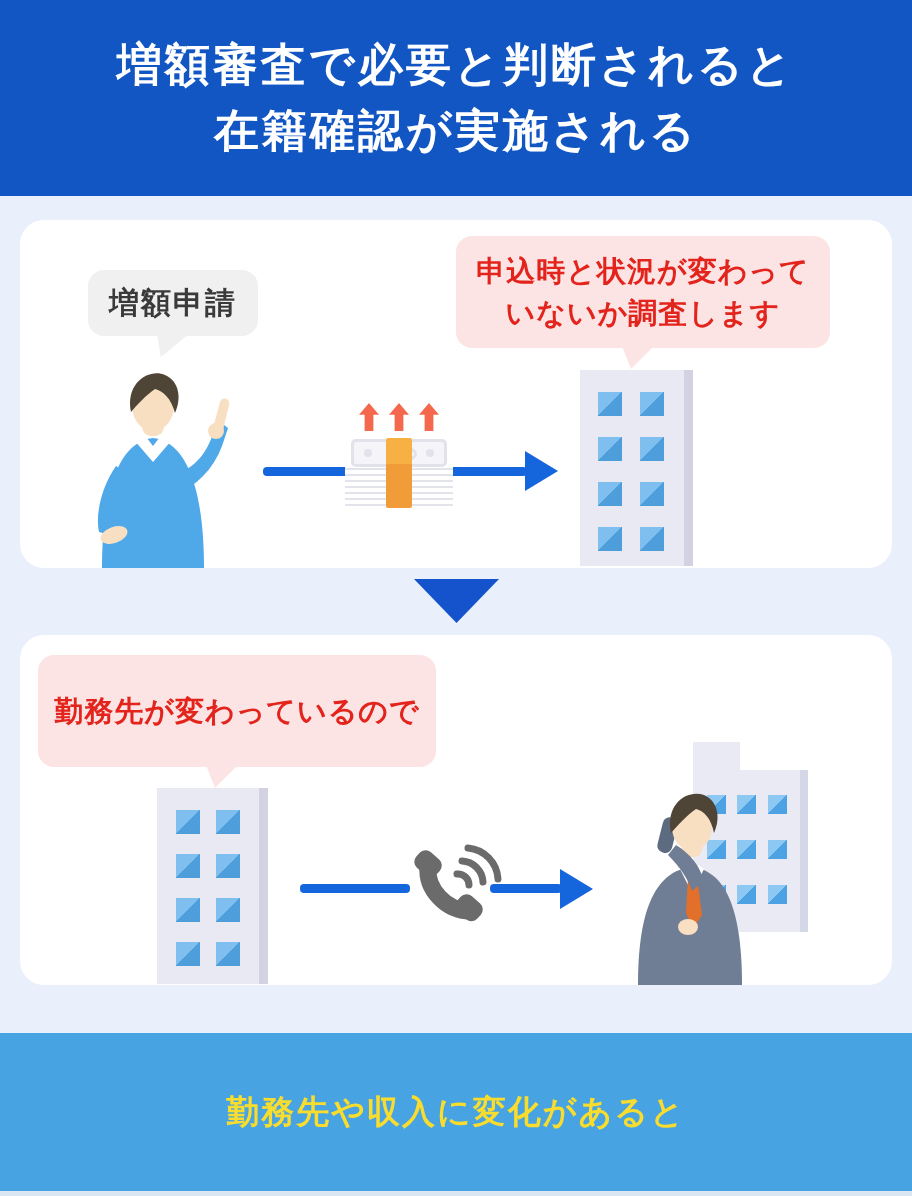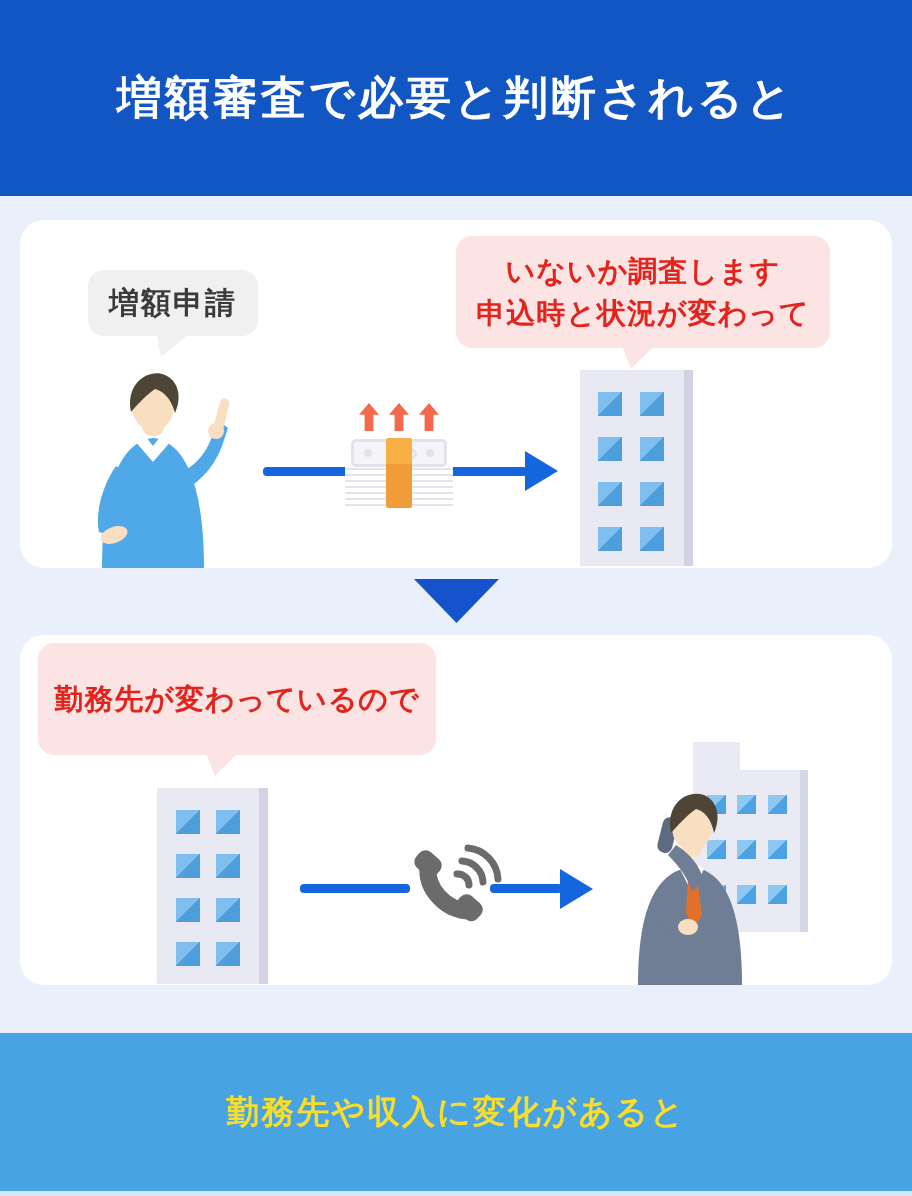--- a/index.html
+++ b/index.html
@@ -63,32 +63,33 @@
   .bottom-strip{position:absolute;left:0;top:1191px;width:912px;height:5px;background:#DAE7F3;}
   .abs{position:absolute;}
 </style>
 </head>
 <body>
 
 <div class="page">
 
   <div class="hdr">
     <div class="hdr-line">増額審査で必要と判断されると</div>
+    <div class="hdr-line">在籍確認が実施される</div>
   </div>
 
   <div class="panel panel1">
 
     <div class="bubble bubble-gray" style="left:68px;top:50px;width:170px;height:66px;">
       <span class="txt">増額申請</span>
       <div class="tail" style="left:69px;"></div>
     </div>
 
     <div class="bubble bubble-pink" style="left:436px;top:16px;width:374px;height:112px;">
+      <span class="txt">申込時と状況が変わって</span>
       <span class="txt">いないか調査します</span>
-      <span class="txt">申込時と状況が変わって</span>
       <div class="tail" style="left:166px;"></div>
     </div>
 
     <svg class="abs" style="left:52px;top:146px;" width="165" height="202" viewBox="0 0 165 202">
       <path d="M100,110 C124,102 136,86 142,64 L148,56 156,62 150,80 C141,104 124,120 104,128 Z" fill="#4FA8E8"></path>
       <path d="M140,66 L148,36 C150,30 159,32 157,39 L151,64 C149,71 141,72 140,66 Z" fill="#F9DFC2"></path>
       <circle cx="144" cy="65" r="8" fill="#F9DFC2"></circle>
       <rect x="70" y="50" width="22" height="20" rx="9" fill="#F9DFC2"></rect>
       <path d="M30,202 C30,132 44,76 81,72 C118,76 132,132 132,202 Z" fill="#4FA8E8"></path>
       <path d="M62,74 L81,96 L100,74 L91,67 L81,80 L71,67 Z" fill="#FFFFFF"></path>
@@ -128,21 +129,21 @@
       <div class="win" style="left:60px;top:112px;"></div>
       <div class="win" style="left:18px;top:157px;"></div>
       <div class="win" style="left:60px;top:157px;"></div>
     </div>
   </div>
 
   <div class="tri-sep"></div>
 
   <div class="panel panel2">
 
-    <div class="bubble bubble-pink" style="left:18px;top:8px;width:398px;height:112px;">
+    <div class="bubble bubble-pink" style="left:18px;top:20px;width:398px;height:112px;">
       <span class="txt">勤務先が変わっているので</span>
       <div class="tail" style="left:168px;"></div>
     </div>
 
     <div class="bldg" style="left:137px;top:153px;width:111px;height:196px;">
       <div class="edge"></div>
       <div class="win" style="left:19px;top:22px;"></div>
       <div class="win" style="left:59px;top:22px;"></div>
       <div class="win" style="left:19px;top:66px;"></div>
       <div class="win" style="left:59px;top:66px;"></div>

